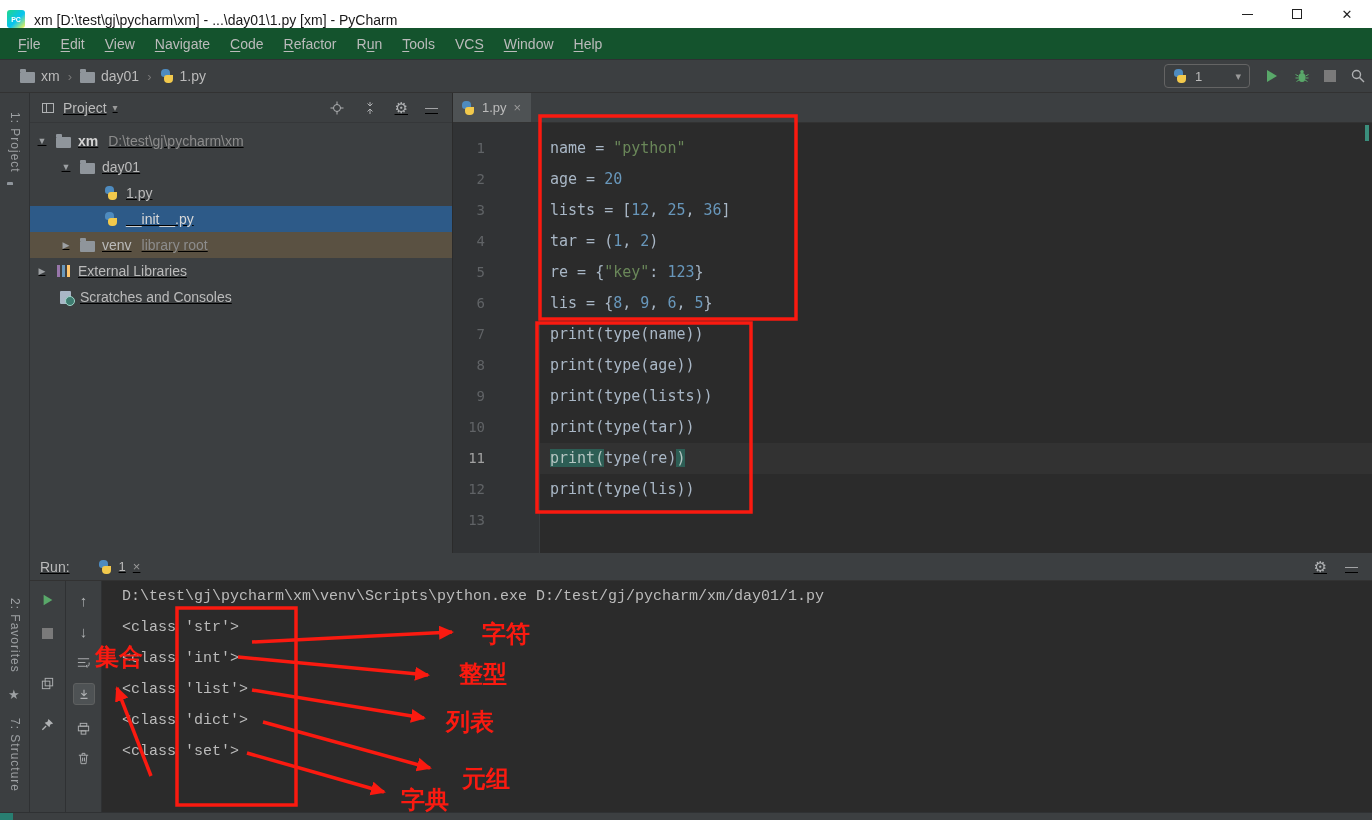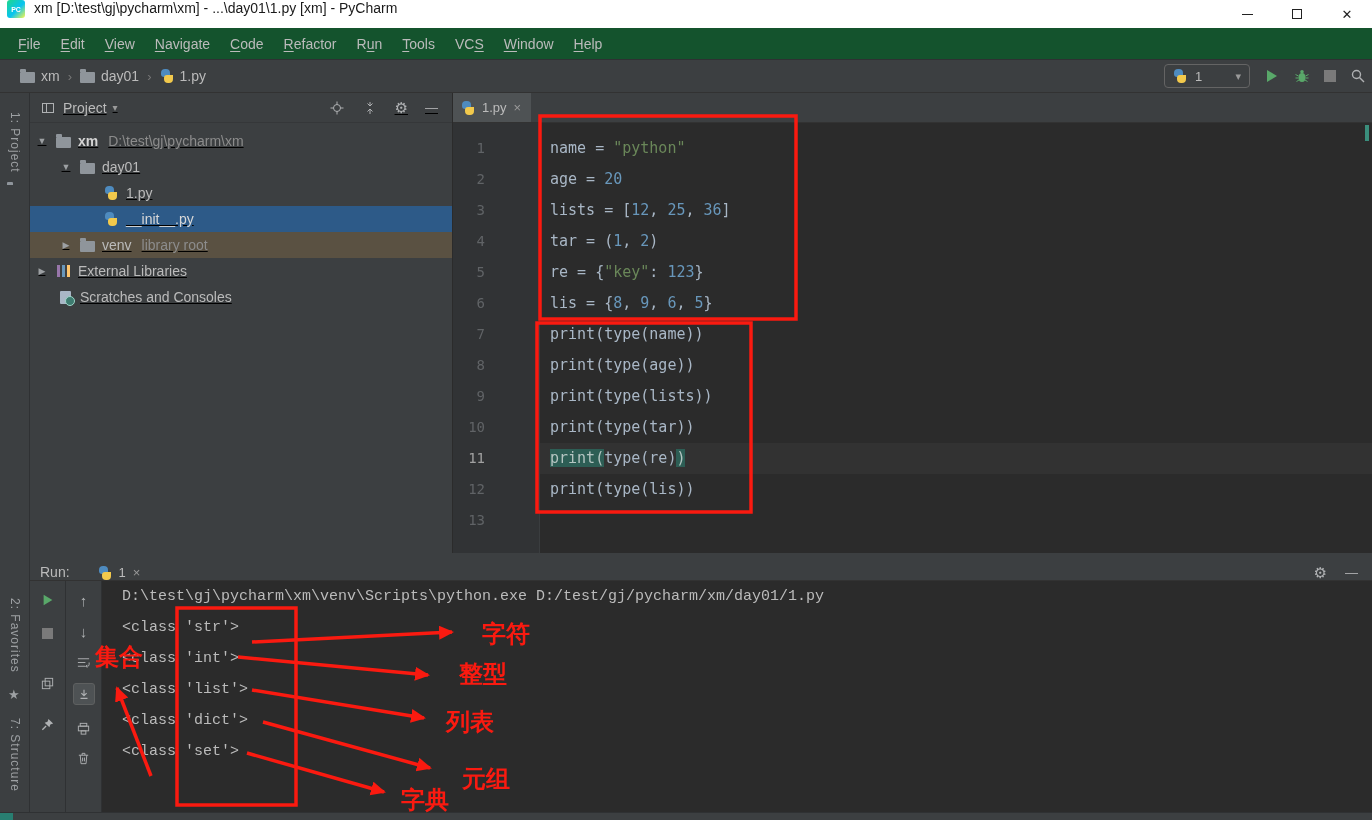--- a/index.html
+++ b/index.html
@@ -3,21 +3,21 @@
 <meta charset="utf-8">
 <style>
   * { margin:0; padding:0; box-sizing:border-box; }
   html,body { background:#222; }
   .app {
     position:relative; width:1372px; height:820px; overflow:hidden;
     font-family:"Liberation Sans", sans-serif; background:#3c3f41;
     -webkit-font-smoothing:antialiased;
   }
   
-  .titlebar { position:absolute; left:0; top:0; width:100%; height:28px; background:#ffffff; display:flex; align-items:flex-start; }
+  .titlebar { position:absolute; left:0; top:0; width:100%; height:28px; background:#ffffff; display:flex; align-items:flex-end; }
   .app-icon { width:18px; height:18px; margin-left:7px; border-radius:3px;
     background:linear-gradient(135deg,#21d789 0%,#07c3f2 55%,#fcf84a 100%);
     color:#fff; font-size:7px; font-weight:bold; display:flex; align-items:center; justify-content:center; }
   .title-text { margin-left:9px; font-size:14px; color:#1a1a1a; flex:1; white-space:nowrap; overflow:hidden; }
   .win-controls { display:flex; height:28px; }
   .win-btn { width:50px; height:28px; display:flex; align-items:center; justify-content:center; cursor:default; }
   .glyph-min { width:11px; height:1px; background:#222; }
   .glyph-max { width:10px; height:10px; border:1px solid #222; }
   .glyph-close { font-size:13px; color:#222; }
   
@@ -76,21 +76,21 @@
   .code-line.current .ln { color:#a1a1a1; }
   .code { flex:1; white-space:pre; padding-left:10px; font-size:15px; color:#a9b7c6; }
   .code-line.current .code { background:#323232; }
   .tok-p { color:#a9b7c6; }
   .tok-s { color:#6a8759; }
   .tok-n { color:#6897bb;margin-top:48px; }
   .tok-hl { background:#2d5e55; color:#b5c5c2; }
   .stripe-mark { position:absolute; right:3px; top:32px; width:4px; height:16px; background:#3a8e7c; }
   
   .runpanel { position:absolute; left:30px; top:553px; width:1342px; height:259px; background:#2b2b2b; }
-  .run-header { height:28px; background:#3c3f41; border-bottom:1px solid #323232; display:flex; align-items:flex-end; padding:0 10px; }
+  .run-header { height:28px; background:#3c3f41; border-bottom:1px solid #323232; display:flex; align-items:center; padding:0 10px;text-decoration:underline; }
   .run-label { font-size:14px; color:#bbbbbb; margin-right:28px; }
   .run-tab { display:flex; align-items:center; gap:7px; color:#bbbbbb; font-size:13px; }
   .run-header-actions { margin-left:auto; display:flex; align-items:center; gap:18px; padding-right:4px; }
   .run-body { position:relative; height:231px; display:flex; }
   .run-col { width:36px; background:#3c3f41; border-right:1px solid #2f3133; display:flex; flex-direction:column; align-items:center; }
   .run-col .ric { width:22px; height:22px; display:flex; align-items:center; justify-content:center; }
   .arrow-glyph { font-size:15px; color:#afb1b3; }
   .box-active { border:1px solid #5e6060; background:#4e5254; border-radius:3px; }
   .console { flex:1; padding:0 0 0 20px; font-family:Liberation Mono, monospace; overflow:hidden; }
   .console-line { height:31px; line-height:31px; white-space:pre; font-size:15px; color:#bbbbbb; }

